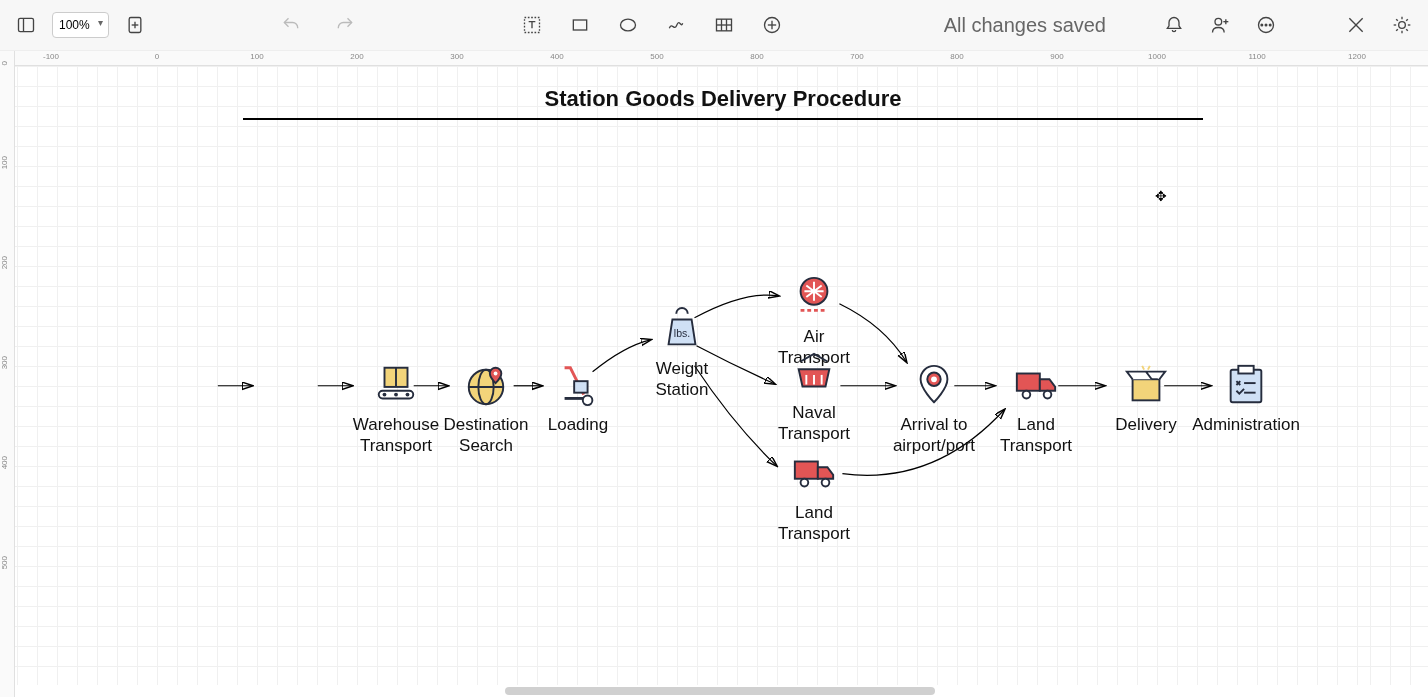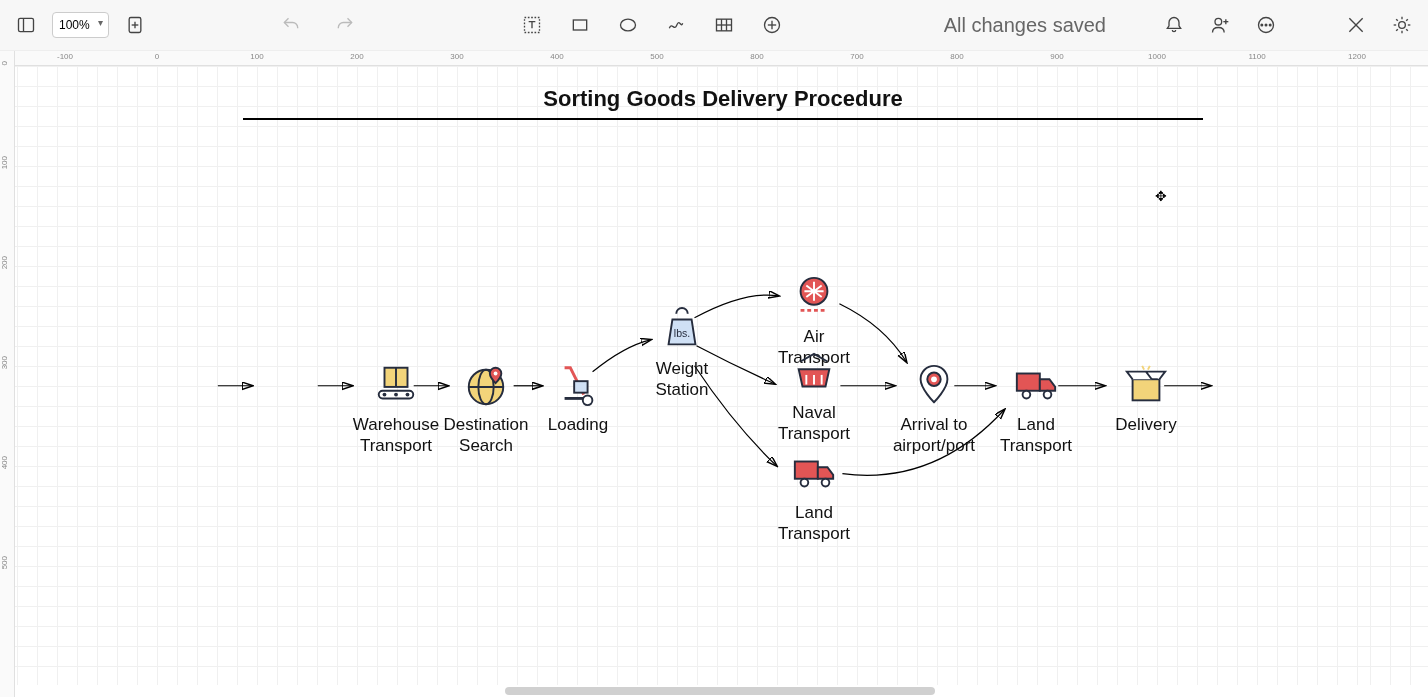--- a/index.html
+++ b/index.html
@@ -202,39 +202,39 @@
     <div class="vruler">
       <span class="lbl" style="top:10px">0</span>
       <span class="lbl" style="top:105px">100</span>
       <span class="lbl" style="top:205px">200</span>
       <span class="lbl" style="top:305px">300</span>
       <span class="lbl" style="top:405px">400</span>
       <span class="lbl" style="top:505px">500</span>
     </div>
     <div class="canvas-wrap">
       <div class="hruler">
-        <span class="lbl" style="left:50px">-100</span>
+        <span class="lbl" style="left:36px">-100</span>
         <span class="lbl" style="left:142px">0</span>
         <span class="lbl" style="left:242px">100</span>
         <span class="lbl" style="left:342px">200</span>
         <span class="lbl" style="left:442px">300</span>
         <span class="lbl" style="left:542px">400</span>
         <span class="lbl" style="left:642px">500</span>
         <span class="lbl" style="left:742px">800</span>
         <span class="lbl" style="left:842px">700</span>
         <span class="lbl" style="left:942px">800</span>
         <span class="lbl" style="left:1042px">900</span>
         <span class="lbl" style="left:1142px">1000</span>
         <span class="lbl" style="left:1242px">1100</span>
         <span class="lbl" style="left:1342px">1200</span>
       </div>
       <div class="canvas">
 
         <div class="title-block">
-          <h1>Sorting Goods Delivery Procedure</h1>
+          <h1>Station Goods Delivery Procedure</h1>
           <div class="rule"></div>
         </div>
 
         <div class="move-cursor" style="left:1140px;top:122px">✥</div>
 
         <svg class="arrows" viewBox="0 0 1414 600">
           <defs>
             <marker id="ah" markerWidth="10" markerHeight="10" refX="8" refY="3" orient="auto">
               <path d="M0,0 L9,3 L0,6 Z" fill="#000"></path>
             </marker>
@@ -379,20 +379,33 @@
           <div class="ic">
             <svg viewBox="0 0 48 48">
                 <rect x="10" y="18" width="28" height="22" fill="var(--yellow)" stroke="var(--darkline)" stroke-width="2"></rect>
                 <path d="M10 18 l-6 -8 h20 l6 8 M38 18 l6 -8 h-20" fill="#fff" stroke="var(--darkline)" stroke-width="2"></path>
                 <path d="M20 4 l2 4 M28 4 l-2 4" stroke="var(--yellow)" stroke-width="2"></path>
               </svg>
           </div>
           <div class="lbl">Delivery</div>
         </div>
 
+        <div class="node" style="left:1176px;top:296px">
+          <div class="ic">
+            <svg viewBox="0 0 48 48">
+                <rect x="8" y="8" width="32" height="34" rx="2" fill="#cfe0f5" stroke="var(--darkline)" stroke-width="2"></rect>
+                <rect x="16" y="4" width="16" height="8" fill="#fff" stroke="var(--darkline)" stroke-width="2"></rect>
+                <path d="M14 20 l4 4 M14 24 l4 -4" stroke="var(--darkline)" stroke-width="2"></path>
+                <line x1="22" y1="22" x2="34" y2="22" stroke="var(--darkline)" stroke-width="2"></line>
+                <path d="M14 30 l3 3 l5 -5" stroke="var(--darkline)" stroke-width="2" fill="none"></path>
+                <line x1="22" y1="32" x2="34" y2="32" stroke="var(--darkline)" stroke-width="2"></line>
+              </svg>
+          </div>
+          <div class="lbl">Administration</div>
+        </div>
 
       </div>
       <div class="hscroll">
         <div class="thumb" style="left:490px;width:430px"></div>
       </div>
     </div>
   </div>
 
 
 </div>

